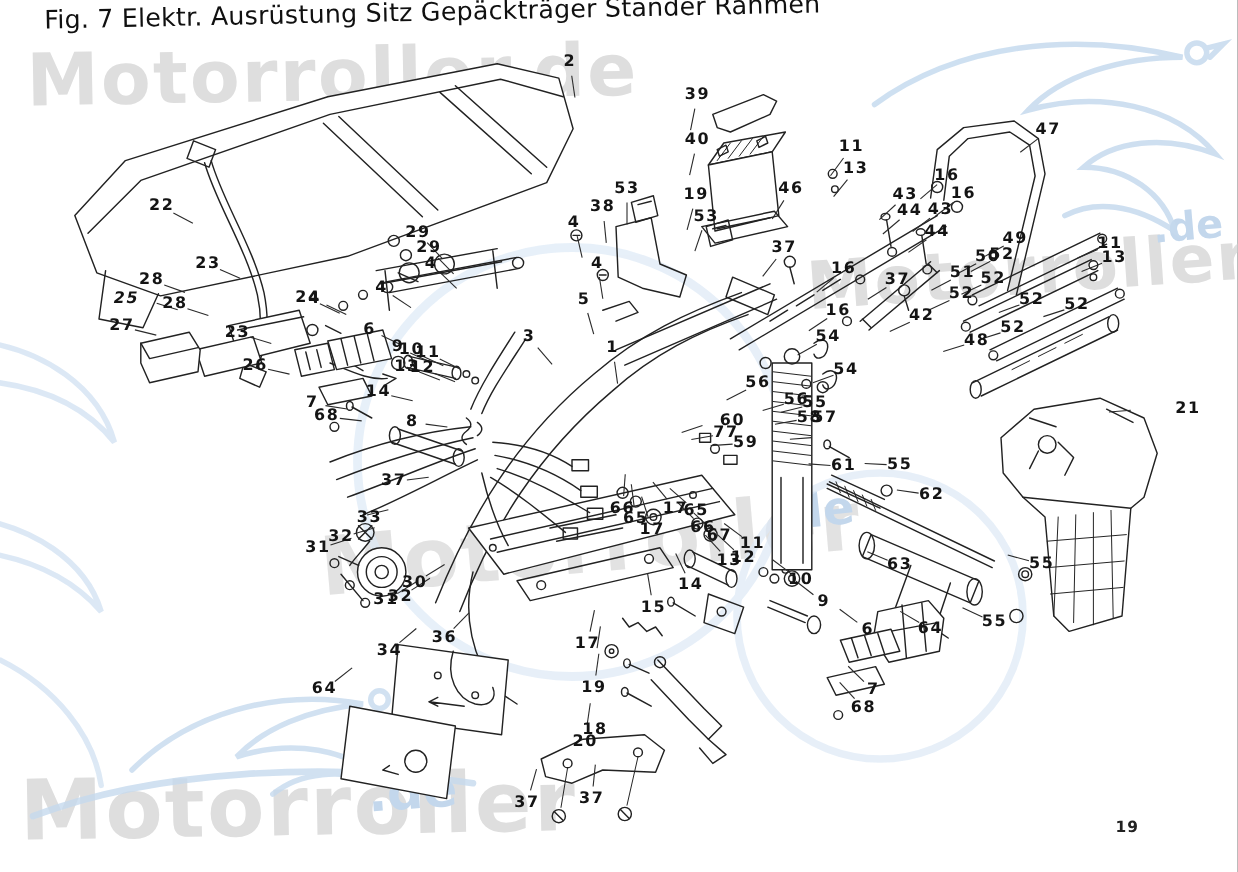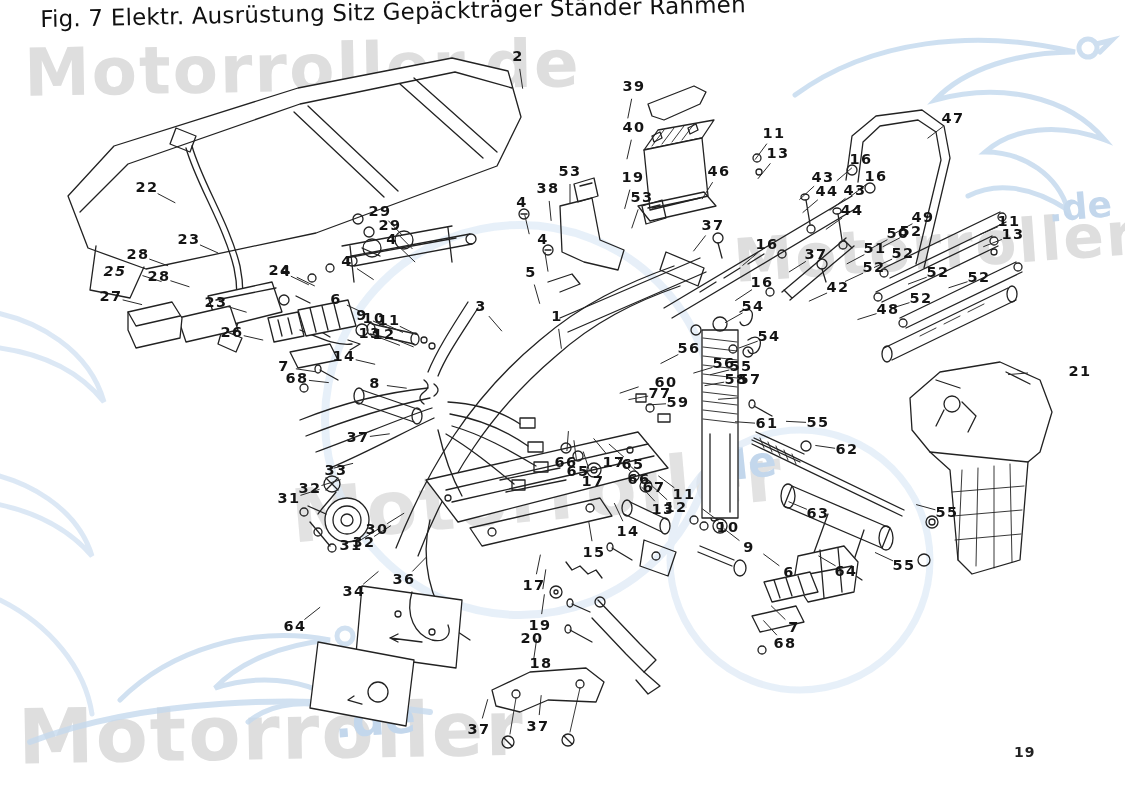--- a/index.html
+++ b/index.html
@@ -529,21 +529,21 @@
       <div class="part-num" style="left: 377px; top: 530px;">30</div>
       <div class="part-num" style="left: 351px; top: 546px;">31</div>
       <div class="part-num" style="left: 364px; top: 543px;">32</div>
       <div class="part-num" style="left: 404px; top: 580px;">36</div>
       <div class="part-num" style="left: 354px; top: 592px;">34</div>
       <div class="part-num" style="left: 295px; top: 627px;">64</div>
       <div class="part-num" style="left: 594px; top: 553px;">15</div>
       <div class="part-num" style="left: 534px; top: 586px;">17</div>
       <div class="part-num" style="left: 541px; top: 617px; margin-top: 47px;">18</div>
       <div class="part-num" style="left: 540px; top: 626px;">19</div>
-      <div class="part-num" style="left: 532px; top: 639px; text-align: right;">20</div>
+      <div class="part-num" style="left: 532px; top: 675px; text-align: right;">20</div>
       <div class="part-num" style="left: 479px; top: 730px;">37</div>
       <div class="part-num" style="left: 538px; top: 727px;">37</div>
       <div class="part-num" style="left: 566px; top: 463px;">66</div>
       <div class="part-num" style="left: 578px; top: 472px;">65</div>
       <div class="part-num" style="left: 593px; top: 482px;">17</div>
       <div class="part-num" style="left: 614px; top: 463px;">17</div>
       <div class="part-num" style="left: 633px; top: 465px;">65</div>
       <div class="part-num" style="left: 639px; top: 480px;">66</div>
       <div class="part-num" style="left: 654px; top: 488px;">67</div>
       <div class="part-num" style="left: 684px; top: 495px;">11</div>

